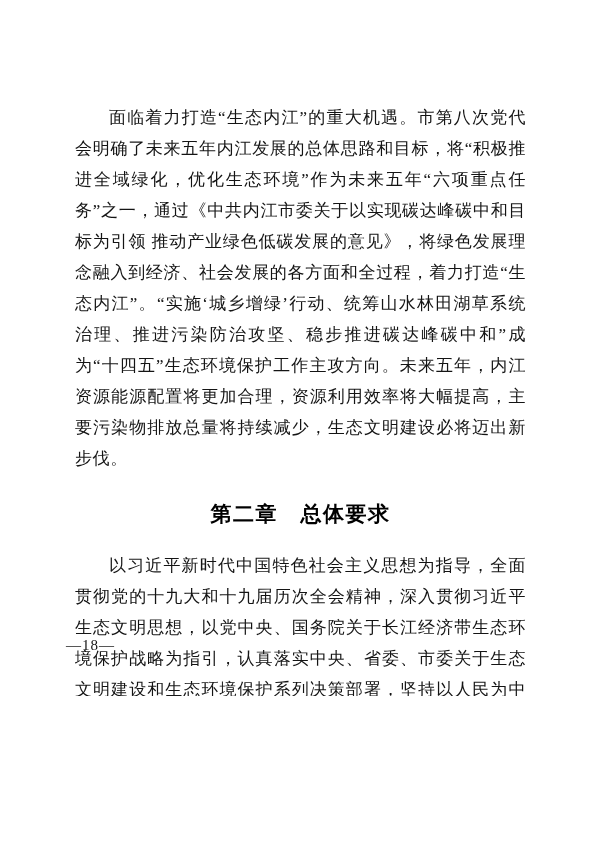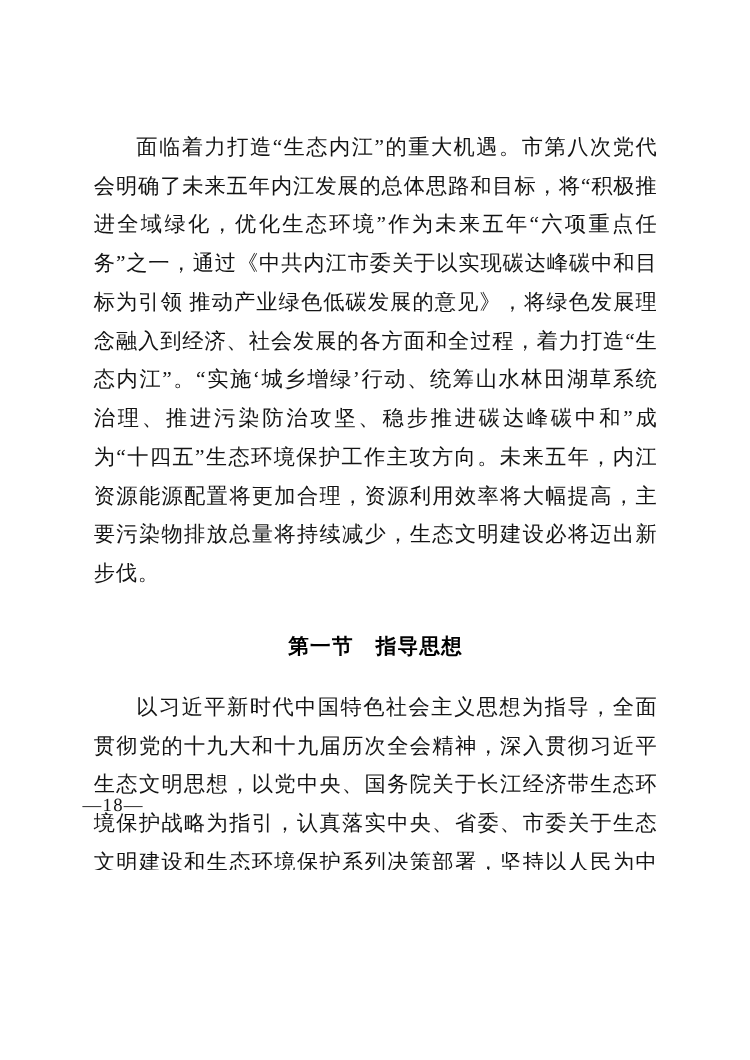--- a/index.html
+++ b/index.html
@@ -57,20 +57,20 @@
     font-family: "Liberation Serif", "DejaVu Serif", serif;
   }
 </style>
 </head>
 <body>
 
 <div class="page">
 
   <p class="body-text">面临着力打造“生态内江”的重大机遇。市第八次党代会明确了未来五年内江发展的总体思路和目标，将“积极推进全域绿化，优化生态环境”作为未来五年“六项重点任务”之一，通过《中共内江市委关于以实现碳达峰碳中和目标为引领 推动产业绿色低碳发展的意见》，将绿色发展理念融入到经济、社会发展的各方面和全过程，着力打造“生态内江”。“实施‘城乡增绿’行动、统筹山水林田湖草系统治理、推进污染防治攻坚、稳步推进碳达峰碳中和”成为“十四五”生态环境保护工作主攻方向。未来五年，内江资源能源配置将更加合理，资源利用效率将大幅提高，主要污染物排放总量将持续减少，生态文明建设必将迈出新步伐。</p>
 
+  <h1 class="chapter-heading">第二章　总体要求</h1>
 
-  <h2 class="section-heading">第一节　指导思想</h2>
 
   <p class="body-text para-2">以习近平新时代中国特色社会主义思想为指导，全面贯彻党的十九大和十九届历次全会精神，深入贯彻习近平生态文明思想，以党中央、国务院关于长江经济带生态环境保护战略为指引，认真落实中央、省委、市委关于生态文明建设和生态环境保护系列决策部署，坚持以人民为中心的发展思想，坚持稳中求进工作总基调，立足新发展阶段，完整、准确、全面贯彻新发展理念，服务和融入新发展格局。以实现减污降碳协同增效为总抓</p>
 
   <div class="page-number">—18—</div>
 
 </div>
 
 </body></html>

